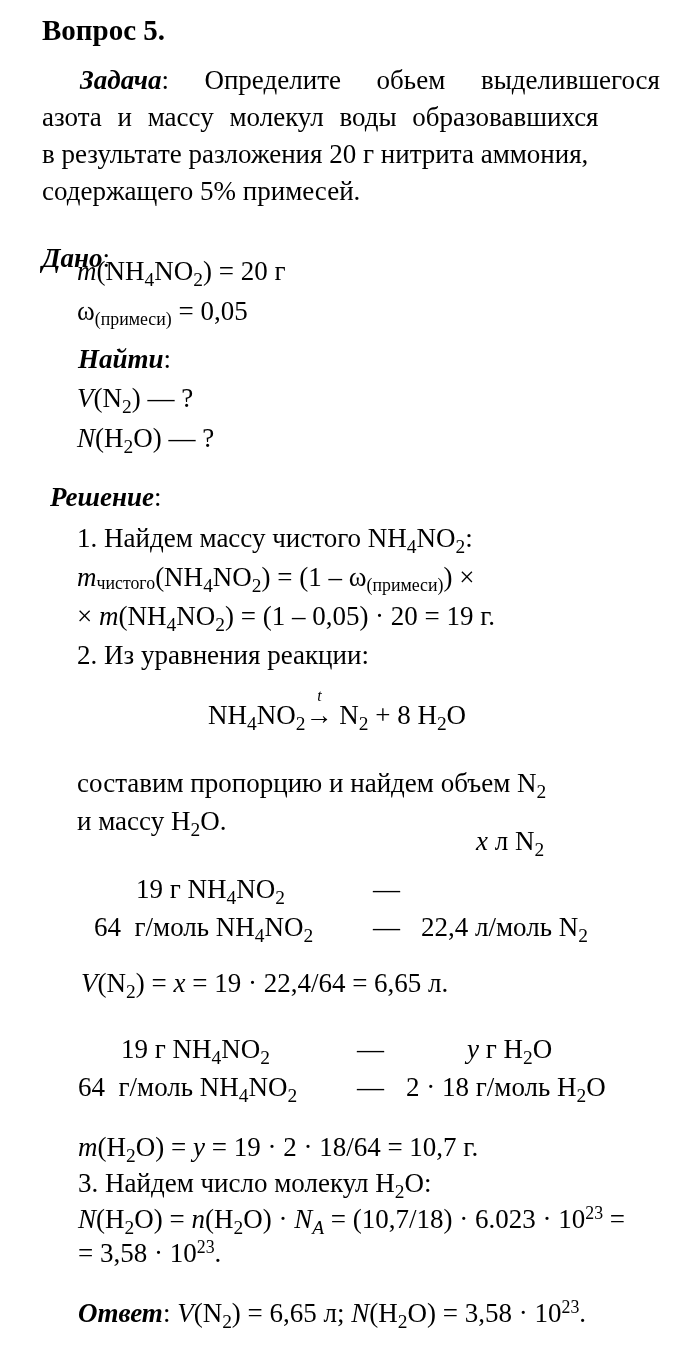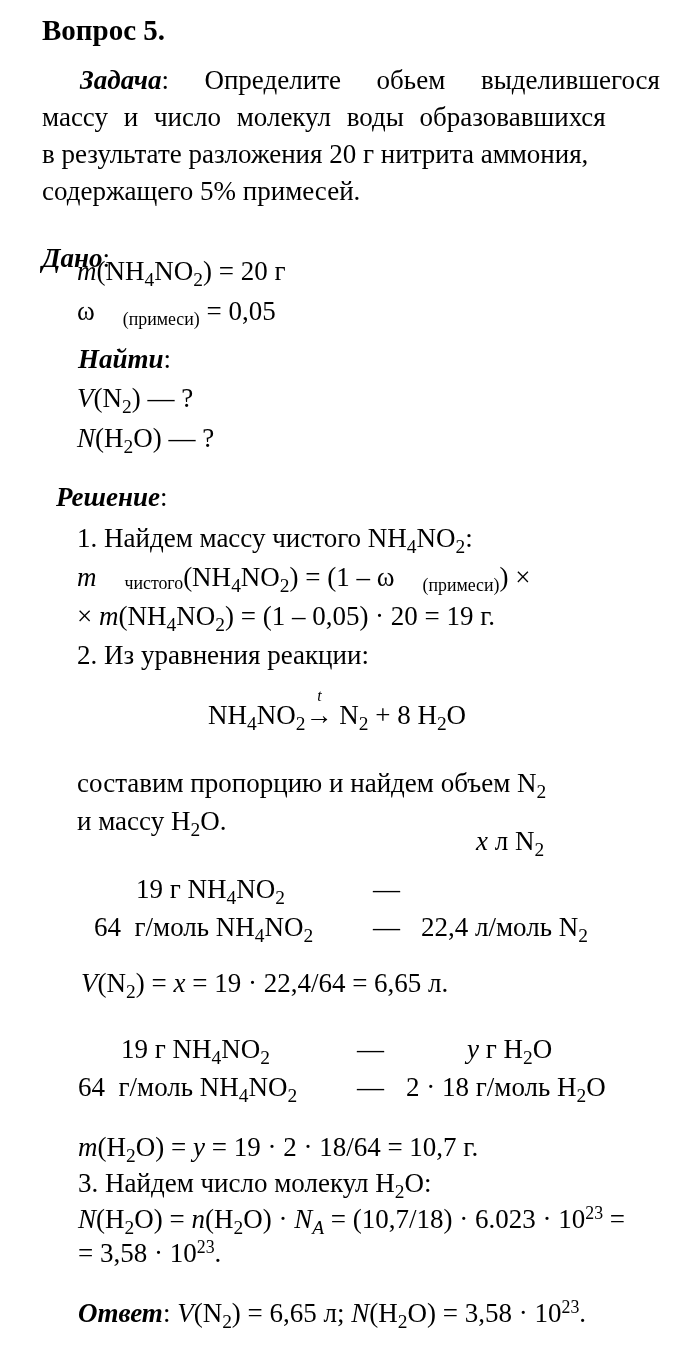--- a/index.html
+++ b/index.html
@@ -4,42 +4,42 @@
   <style>
     html, body { margin: 0; padding: 0; background: #ffffff; }
     body {
       width: 700px; height: 1347px; position: relative; overflow: hidden;
       font-family: "Liberation Serif", "DejaVu Serif", serif;
       color: #000000;
       font-size: 27px;
     }
     .line { position: absolute; white-space: nowrap; line-height: 1; }
     .sub { font-size: 0.72em; position: relative; top: 0.3em; line-height: 0; vertical-align: baseline; }
-    .subsm { font-size: 0.66em; position: relative; top: 0.3em; line-height: 0; margin-left: 28px; }
+    .subsm { font-size: 0.66em; position: relative; top: 0.3em; line-height: 0; }
     .sup { font-size: 0.66em; position: relative; top: -0.5em; line-height: 0; }
     .it { font-style: italic; }
     .bi { font-weight: bold; font-style: italic; }
     .b { font-weight: bold; }
     .just { text-align: justify; text-align-last: justify; }
     .arrow-wrap { position: relative; display: inline-block; }
     .arrow-t { position: absolute; left: 50%; top: -14px; font-size: 16px; font-style: italic; transform: translateX(-40%); }
   </style>
 </head>
 <body>
 
 <div class="line b" style="left:42px; top:16px; font-size:29px;">
   <span>Вопрос 5.</span>
 </div>
 
 <div>
   <div class="line just" style="left:80px; top:67px; width:580px;">
     <span class="bi">Задача</span><span>:</span>&nbsp;
     <span style="word-spacing:18px;">Определите обьем выделившегося</span>
   </div>
-  <div class="line" style="left:42px; top:104px; width:618px; word-spacing:9px;">массу и число молекул воды образовавшихся</div>
+  <div class="line" style="left:42px; top:104px; width:618px; word-spacing:9px;">азота и массу молекул воды образовавшихся</div>
   <div class="line" style="left:42px; top:141px; width:618px;">в результате разложения 20 г нитрита аммония,</div>
   <div class="line" style="left:42px; top:178px;">содержащего 5% примесей.</div>
 </div>
 
 <div>
   <div class="line" style="left:42px; top:218px;margin-top:27px;">
     <span class="bi">Дано</span><span>:</span>
   </div>
   <div class="line" style="left:77px; top:258px;">
     <span class="it">m</span><span>(NH</span><span class="sub">4</span><span>NO</span><span class="sub">2</span><span>)</span><span> = 20 г</span>
@@ -55,21 +55,21 @@
   </div>
   <div class="line" style="left:77px; top:385px;">
     <span class="it">V</span><span>(N</span><span class="sub">2</span><span>) — ?</span>
   </div>
   <div class="line" style="left:77px; top:425px;">
     <span class="it">N</span><span>(H</span><span class="sub">2</span><span>O) — ?</span>
   </div>
 </div>
 
 <div>
-  <div class="line" style="left:56px; top:484px;text-align:center;">
+  <div class="line" style="left:50px; top:484px;text-align:center;">
     <span class="bi">Решение</span><span>:</span>
   </div>
 
   <div class="line" style="left:77px; top:525px;">
     <span>1. Найдем массу чистого NH</span><span class="sub">4</span><span>NO</span><span class="sub">2</span><span>:</span>
   </div>
 
   <div class="line" style="left:77px; top:564px;">
     <span class="it">m</span><span class="subsm" style="top:0.15em;">чистого</span><span>(NH</span><span class="sub">4</span><span>NO</span><span class="sub">2</span><span>) = (1 – ω</span><span class="subsm">(примеси)</span><span>) ×</span>
   </div>

